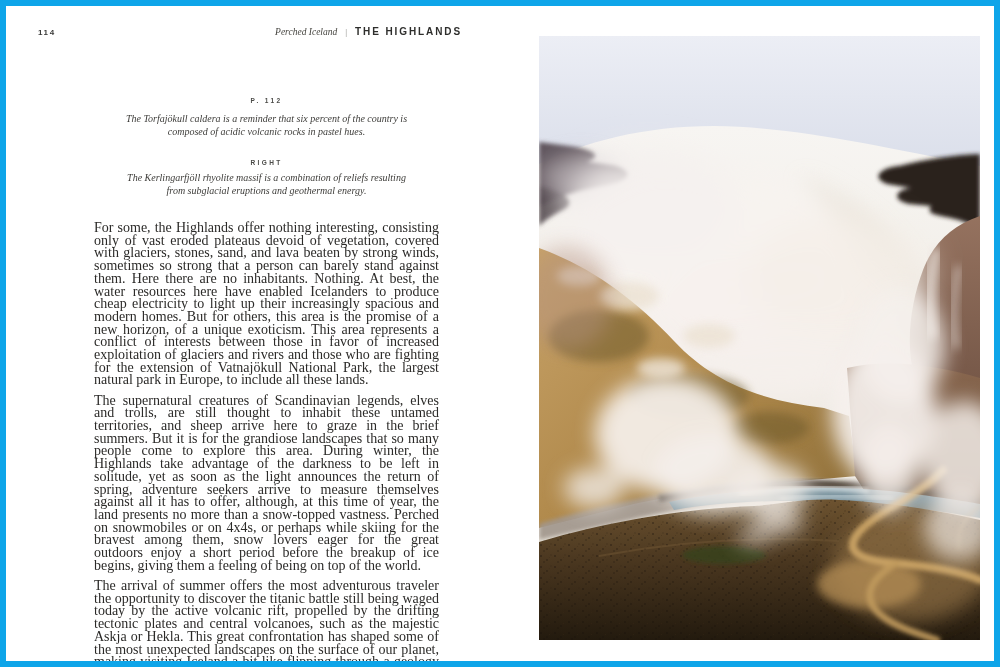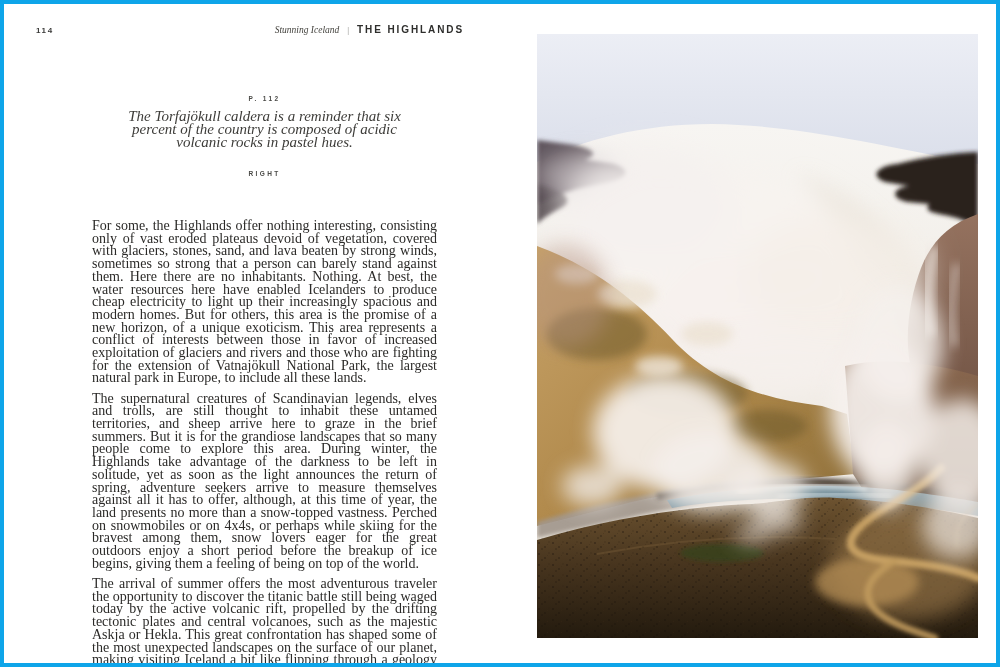--- a/index.html
+++ b/index.html
@@ -1,18 +1,18 @@
 <!DOCTYPE html>
 <html><head>
 <meta charset="utf-8">
 <style>
   html,body { margin:0; padding:0; background:#ffffff; }
   .spread {
     position:relative; width:1000px; height:667px; box-sizing:border-box;
-    background:#ffffff; border:4px solid #0ea5e9; overflow:hidden;
+    background:#ffffff; border:6px solid #0ea5e9; overflow:hidden;
     font-family:"Liberation Serif", serif; color:#2d2c2a;
   }
 
   
   .page-number {
     position:absolute; left:32px; top:22px;
     font-family:"Liberation Sans", sans-serif; font-size:8px; font-weight:bold;
     letter-spacing:1.6px; color:#3a3a38;
   }
   .header-right {
@@ -27,21 +27,21 @@
   }
 
   
   .captions { position:absolute; left:88px; top:83px; width:345px; text-align:center; }
   .cap-label {
     font-family:"Liberation Sans", sans-serif; font-size:6.5px; font-weight:bold;
     letter-spacing:2.4px; color:#4a4a47;
   }
   .cap-label.second { display:block; margin-top:21px; }
   .cap-text {
-    font-style:italic; font-size:15px; line-height:13px; color:#3d3c39;
+    font-style:italic; font-size:10px; line-height:13px; color:#3d3c39;
     max-width:290px; margin:5px auto 0;
   }
 
   
   .body-text {
     position:absolute; left:88px; top:216px; width:345px;
     font-size:14px; line-height:12.7px; text-align:justify; color:#2b2a28;
   }
   .body-text p { margin:0 0 7.5px 0; }
 
@@ -49,29 +49,30 @@
   .photo { position:absolute; left:533px; top:30px; width:441px; height:604px; }
   .photo svg { display:block; }
 </style>
 </head>
 <body>
 
 <div class="spread">
 
   <div class="page-number">114</div>
   <div class="header-right">
-    <span class="running-title">Stunning Iceland</span>
+    <span class="running-title">Perched Iceland</span>
     <span class="header-divider">|</span>
     <span class="section-title">THE HIGHLANDS</span>
   </div>
 
   <div class="captions">
     <span class="cap-label">P. 112</span>
     <div class="cap-text">The Torfajökull caldera is a reminder that six percent of the country is composed of acidic volcanic rocks in pastel hues.</div>
     <span class="cap-label second">RIGHT</span>
+    <div class="cap-text">The Kerlingarfjöll rhyolite massif is a combination of reliefs resulting from subglacial eruptions and geothermal energy.</div>
   </div>
 
   <div class="body-text">
     <p>For some, the Highlands offer nothing interesting, consisting only of vast eroded plateaus devoid of vegetation, covered with glaciers, stones, sand, and lava beaten by strong winds, sometimes so strong that a person can barely stand against them. Here there are no inhabitants. Nothing. At best, the water resources here have enabled Icelanders to produce cheap electricity to light up their increasingly spacious and modern homes. But for others, this area is the promise of a new horizon, of a unique exoticism. This area represents a conflict of interests between those in favor of increased exploitation of glaciers and rivers and those who are fighting for the extension of Vatnajökull National Park, the largest natural park in Europe, to include all these lands.</p>
     <p>The supernatural creatures of Scandinavian legends, elves and trolls, are still thought to inhabit these untamed territories, and sheep arrive here to graze in the brief summers. But it is for the grandiose landscapes that so many people come to explore this area. During winter, the Highlands take advantage of the darkness to be left in solitude, yet as soon as the light announces the return of spring, adventure seekers arrive to measure themselves against all it has to offer, although, at this time of year, the land presents no more than a snow-topped vastness. Perched on snowmobiles or on 4x4s, or perhaps while skiing for the bravest among them, snow lovers eager for the great outdoors enjoy a short period before the breakup of ice begins, giving them a feeling of being on top of the world.</p>
     <p>The arrival of summer offers the most adventurous traveler the opportunity to discover the titanic battle still being waged today by the active volcanic rift, propelled by the drifting tectonic plates and central volcanoes, such as the majestic Askja or Hekla. This great confrontation has shaped some of the most unexpected landscapes on the surface of our planet, making visiting Iceland a bit like flipping through a geology book that incites emotion. Here you discover the battle between fire and ice, although in some cases these two inseparable elements work together. This is an area made for walking without a precise purpose, except to take in the spectacular landscape. The Highlands are the untamed heart of Iceland.</p>
   </div>
 
   <div class="photo">
     <svg viewBox="0 0 441 604" width="441" height="604" xmlns="http://www.w3.org/2000/svg">

